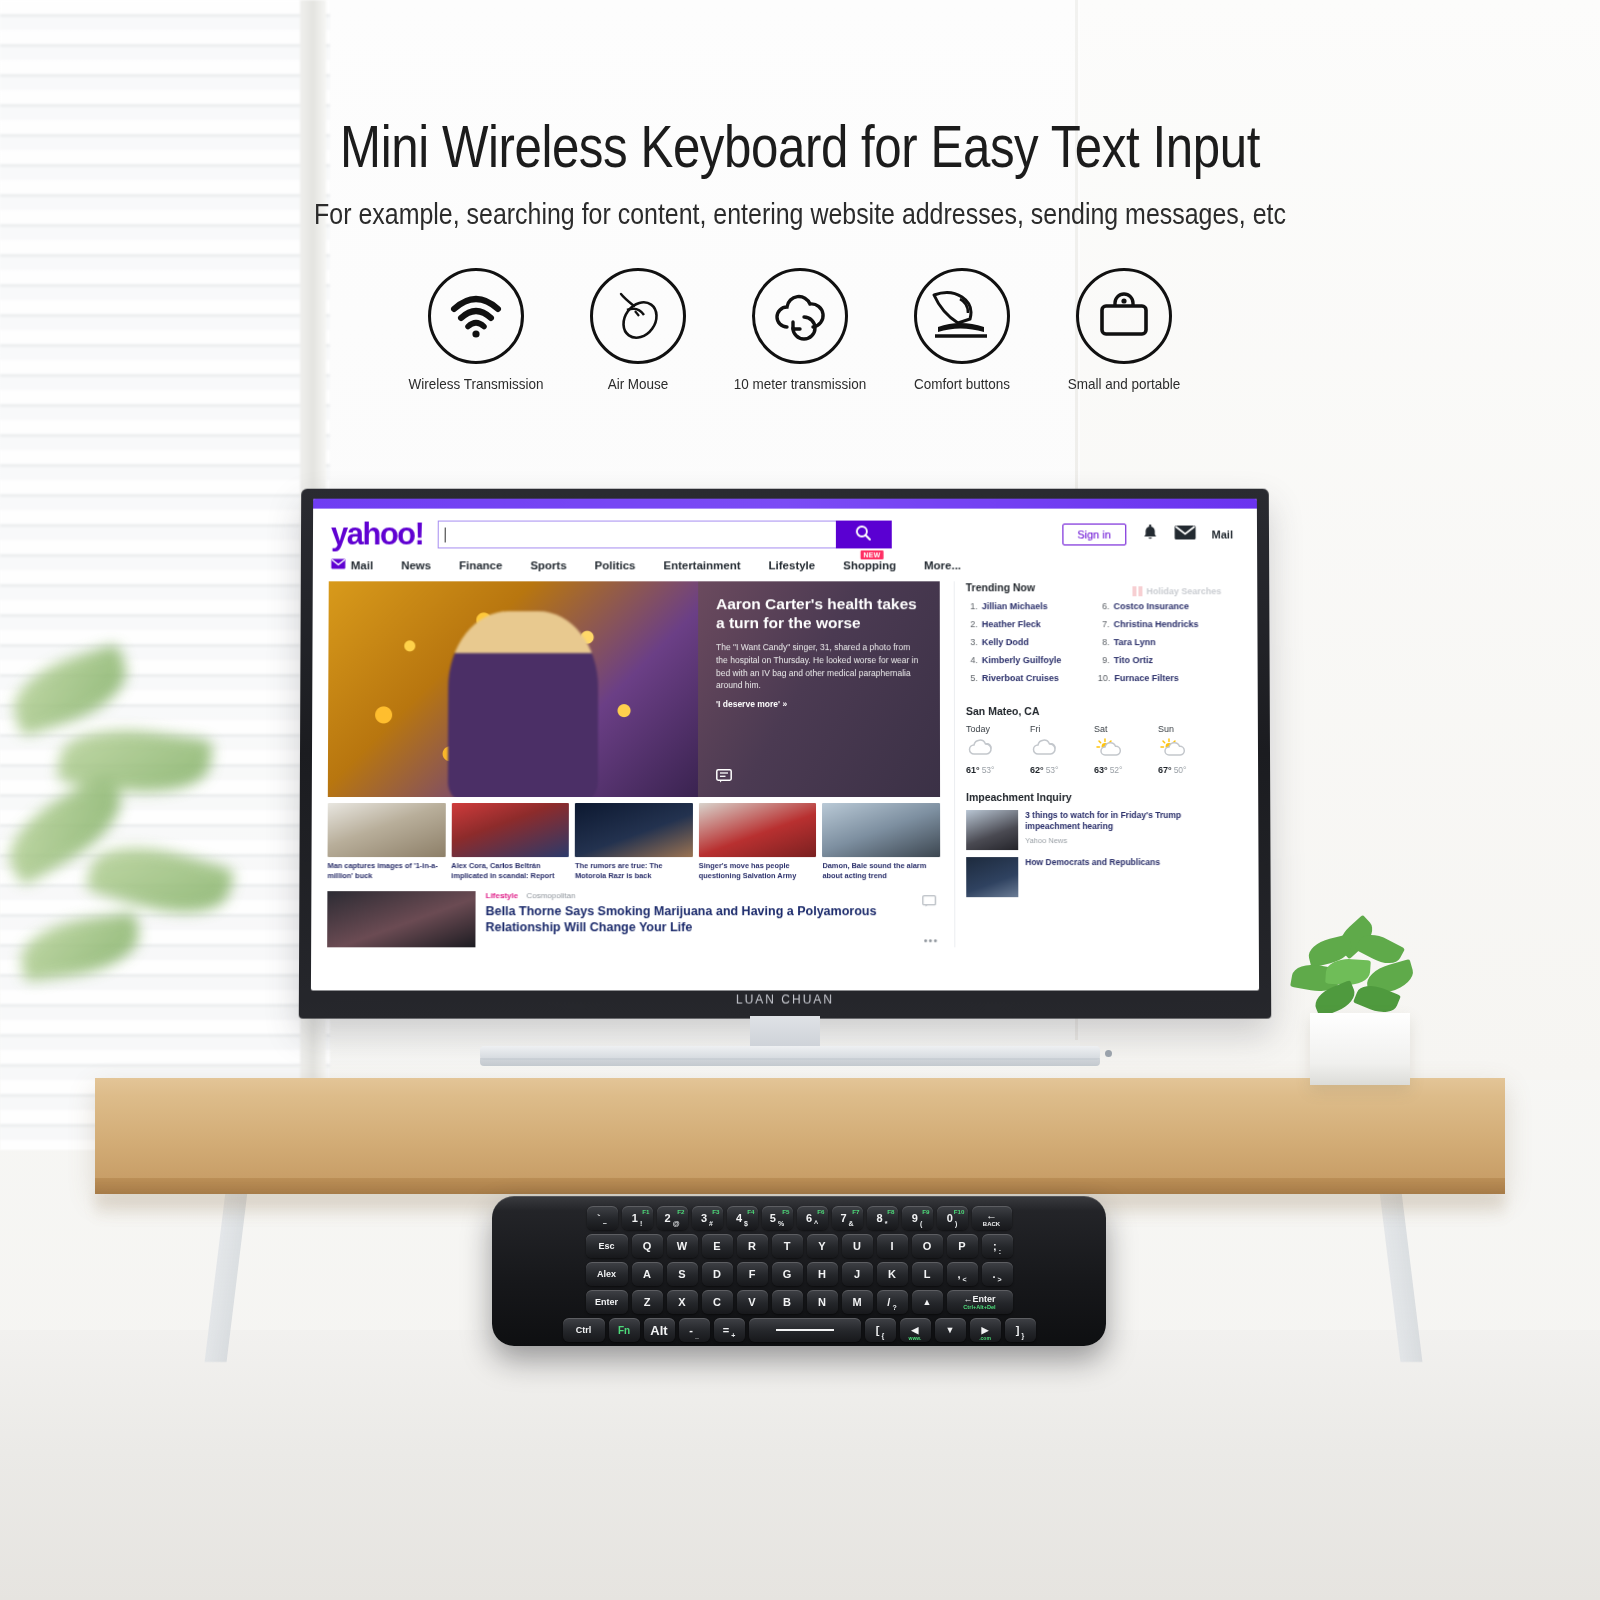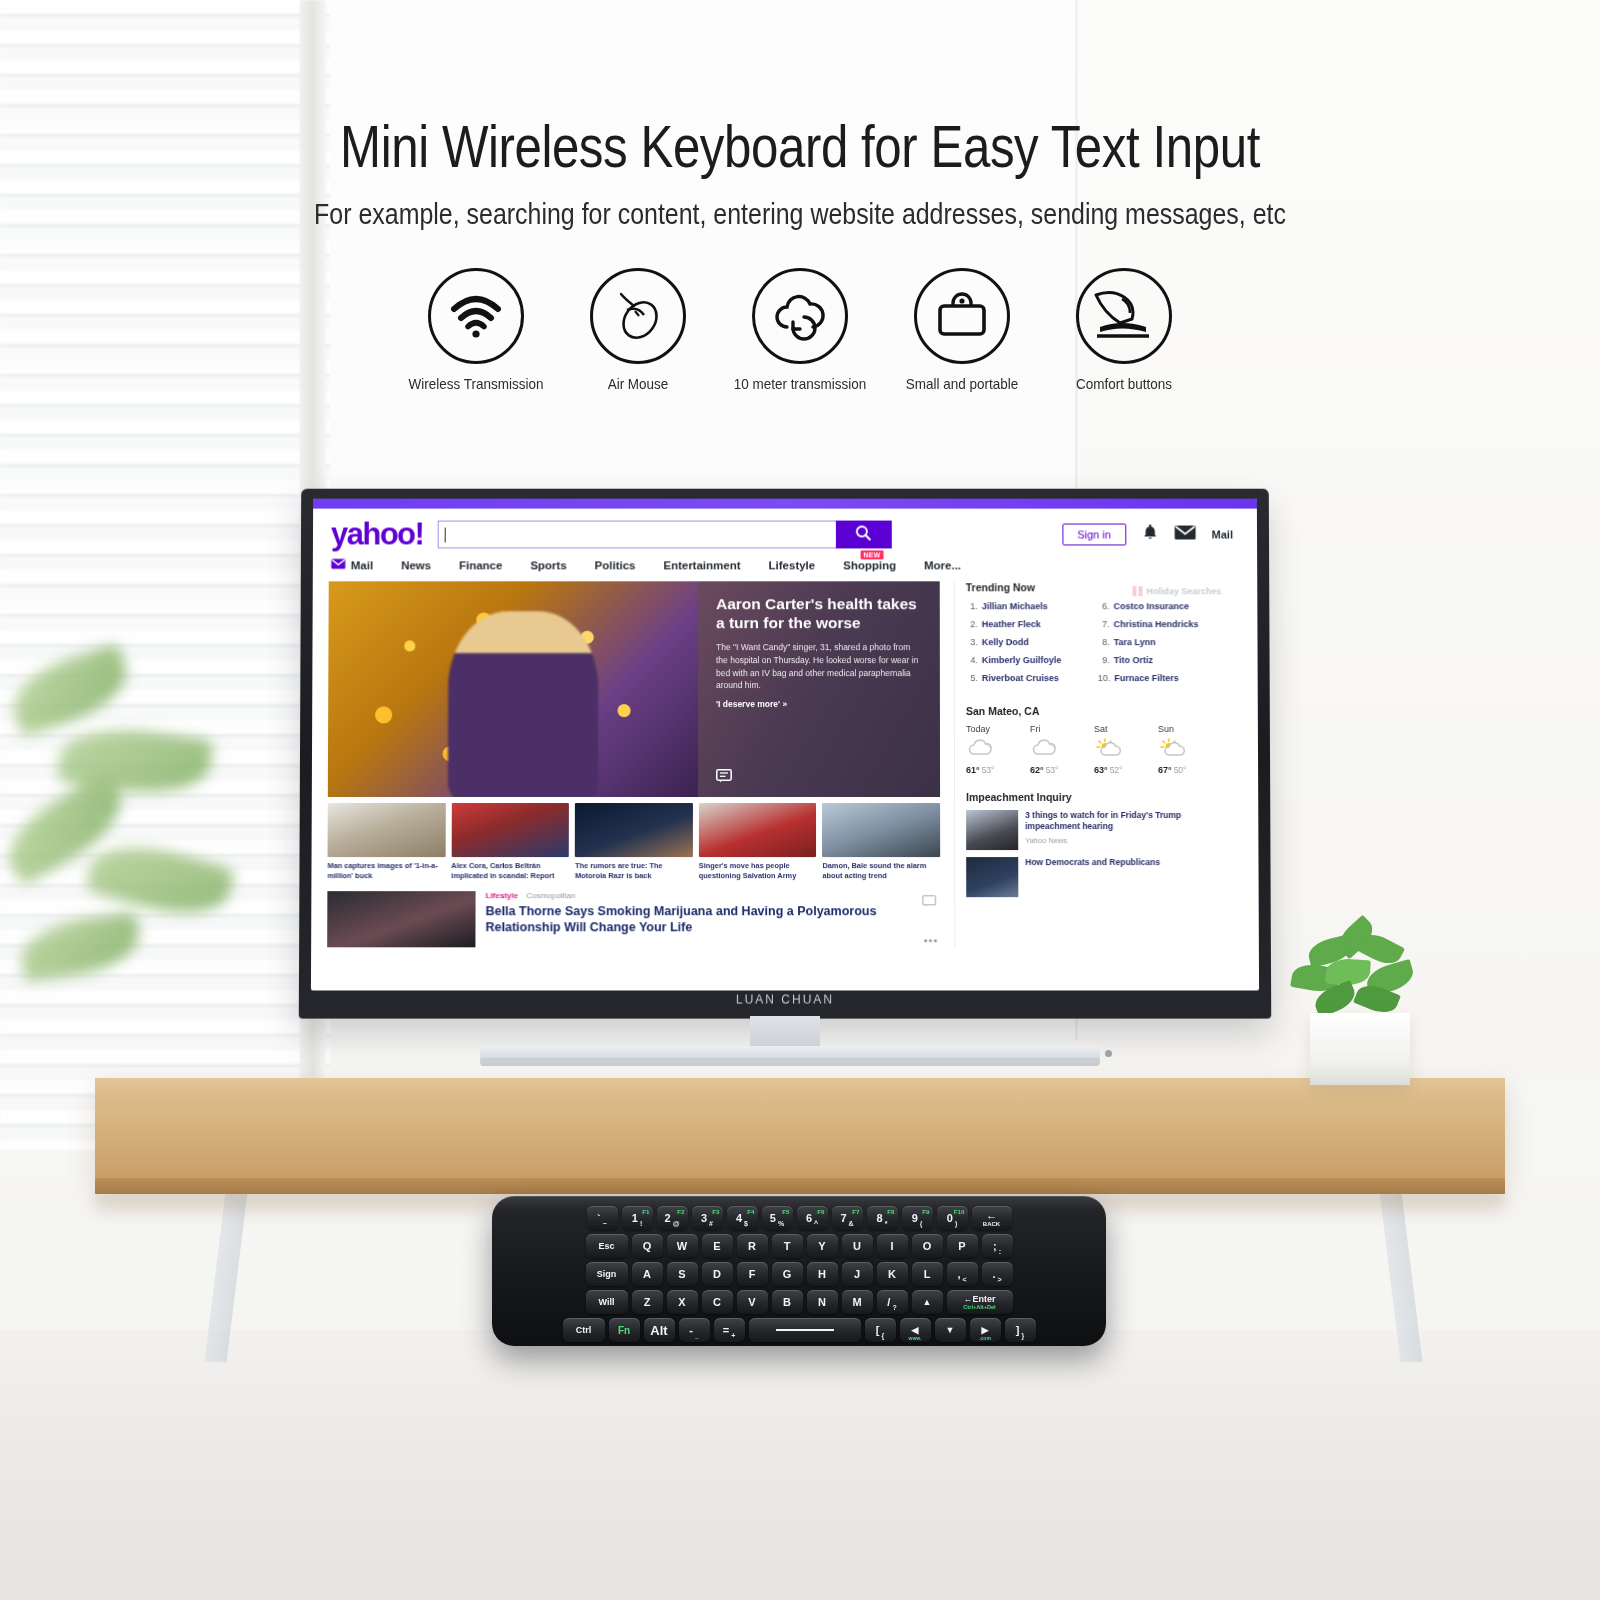--- a/index.html
+++ b/index.html
@@ -360,39 +360,39 @@
         <path d="M16 36 a10 10 0 0 1 0-20 a12 12 0 0 1 23-3 a9 9 0 0 1 3 23" stroke="#111" stroke-width="3.4" fill="none" stroke-linecap="round"></path>
         <path d="M33 26 a11 11 0 1 1 -11 11" stroke="#111" stroke-width="3.4" fill="none" stroke-linecap="round"></path>
         <path d="M22 31 l0 7 l7 0" stroke="#111" stroke-width="3.4" fill="none" stroke-linecap="round" stroke-linejoin="round"></path>
       </svg>
     </div>
     <div class="lbl">10 meter transmission</div>
   </div>
 
   <div class="feat">
     <div class="circ">
-      <svg width="56" height="48" viewBox="0 0 56 48">
-        <rect x="6" y="14" width="44" height="28" rx="4" stroke="#111" stroke-width="3.6" fill="none"></rect>
-        <path d="M19 14 V11 a9 9 0 0 1 18 0 v3" stroke="#111" stroke-width="3.4" fill="none"></path>
-        <circle cx="28" cy="9" r="2.6" fill="#111"></circle>
-      </svg>
-    </div>
-    <div class="lbl">Small and portable</div>
-  </div>
-
-  <div class="feat">
-    <div class="circ">
       <svg width="60" height="54" viewBox="0 0 60 54">
         <path d="M2 6 Q18 0 30 8 Q42 16 38 30 L26 34 Q10 24 2 6 Z" stroke="#111" stroke-width="3" fill="none" stroke-linejoin="round"></path>
         <path d="M28 10 Q36 14 36 24" stroke="#111" stroke-width="2.6" fill="none"></path>
         <path d="M6 38 Q28 30 52 38 L52 43 Q28 36 6 43 Z" fill="#111"></path>
         <line x1="3" y1="47" x2="55" y2="47" stroke="#111" stroke-width="3.6"></line>
       </svg>
     </div>
     <div class="lbl">Comfort buttons</div>
+  </div>
+
+  <div class="feat">
+    <div class="circ">
+      <svg width="56" height="48" viewBox="0 0 56 48">
+        <rect x="6" y="14" width="44" height="28" rx="4" stroke="#111" stroke-width="3.6" fill="none"></rect>
+        <path d="M19 14 V11 a9 9 0 0 1 18 0 v3" stroke="#111" stroke-width="3.4" fill="none"></path>
+        <circle cx="28" cy="9" r="2.6" fill="#111"></circle>
+      </svg>
+    </div>
+    <div class="lbl">Small and portable</div>
   </div>
 </div>
 
 <div id="monitor-wrap">
   <div id="bezel">
     <div id="screen">
 
       <div id="y-topbar"></div>
 
       <div id="y-head">
@@ -776,21 +776,21 @@
         <span class="main">P</span>
       </div>
     <div class="key">
         <span class="main">;</span>
         <span class="sub">:</span>
       </div>
   </div>
 
   <div class="krow">
     <div class="key small wide">
-        <span class="main" style="font-size:9px">Sign</span>
+        <span class="main" style="font-size:9px">Alex</span>
       </div>
     <div class="key">
         <span class="main">A</span>
       </div>
     <div class="key">
         <span class="main">S</span>
       </div>
     <div class="key">
         <span class="main">D</span>
       </div>
@@ -817,21 +817,21 @@
         <span class="sub">&lt;</span>
       </div>
     <div class="key">
         <span class="main">.</span>
         <span class="sub">&gt;</span>
       </div>
   </div>
 
   <div class="krow">
     <div class="key small wide">
-        <span class="main" style="font-size:9px">Will</span>
+        <span class="main" style="font-size:9px">Enter</span>
       </div>
     <div class="key">
         <span class="main">Z</span>
       </div>
     <div class="key">
         <span class="main">X</span>
       </div>
     <div class="key">
         <span class="main">C</span>
       </div>

